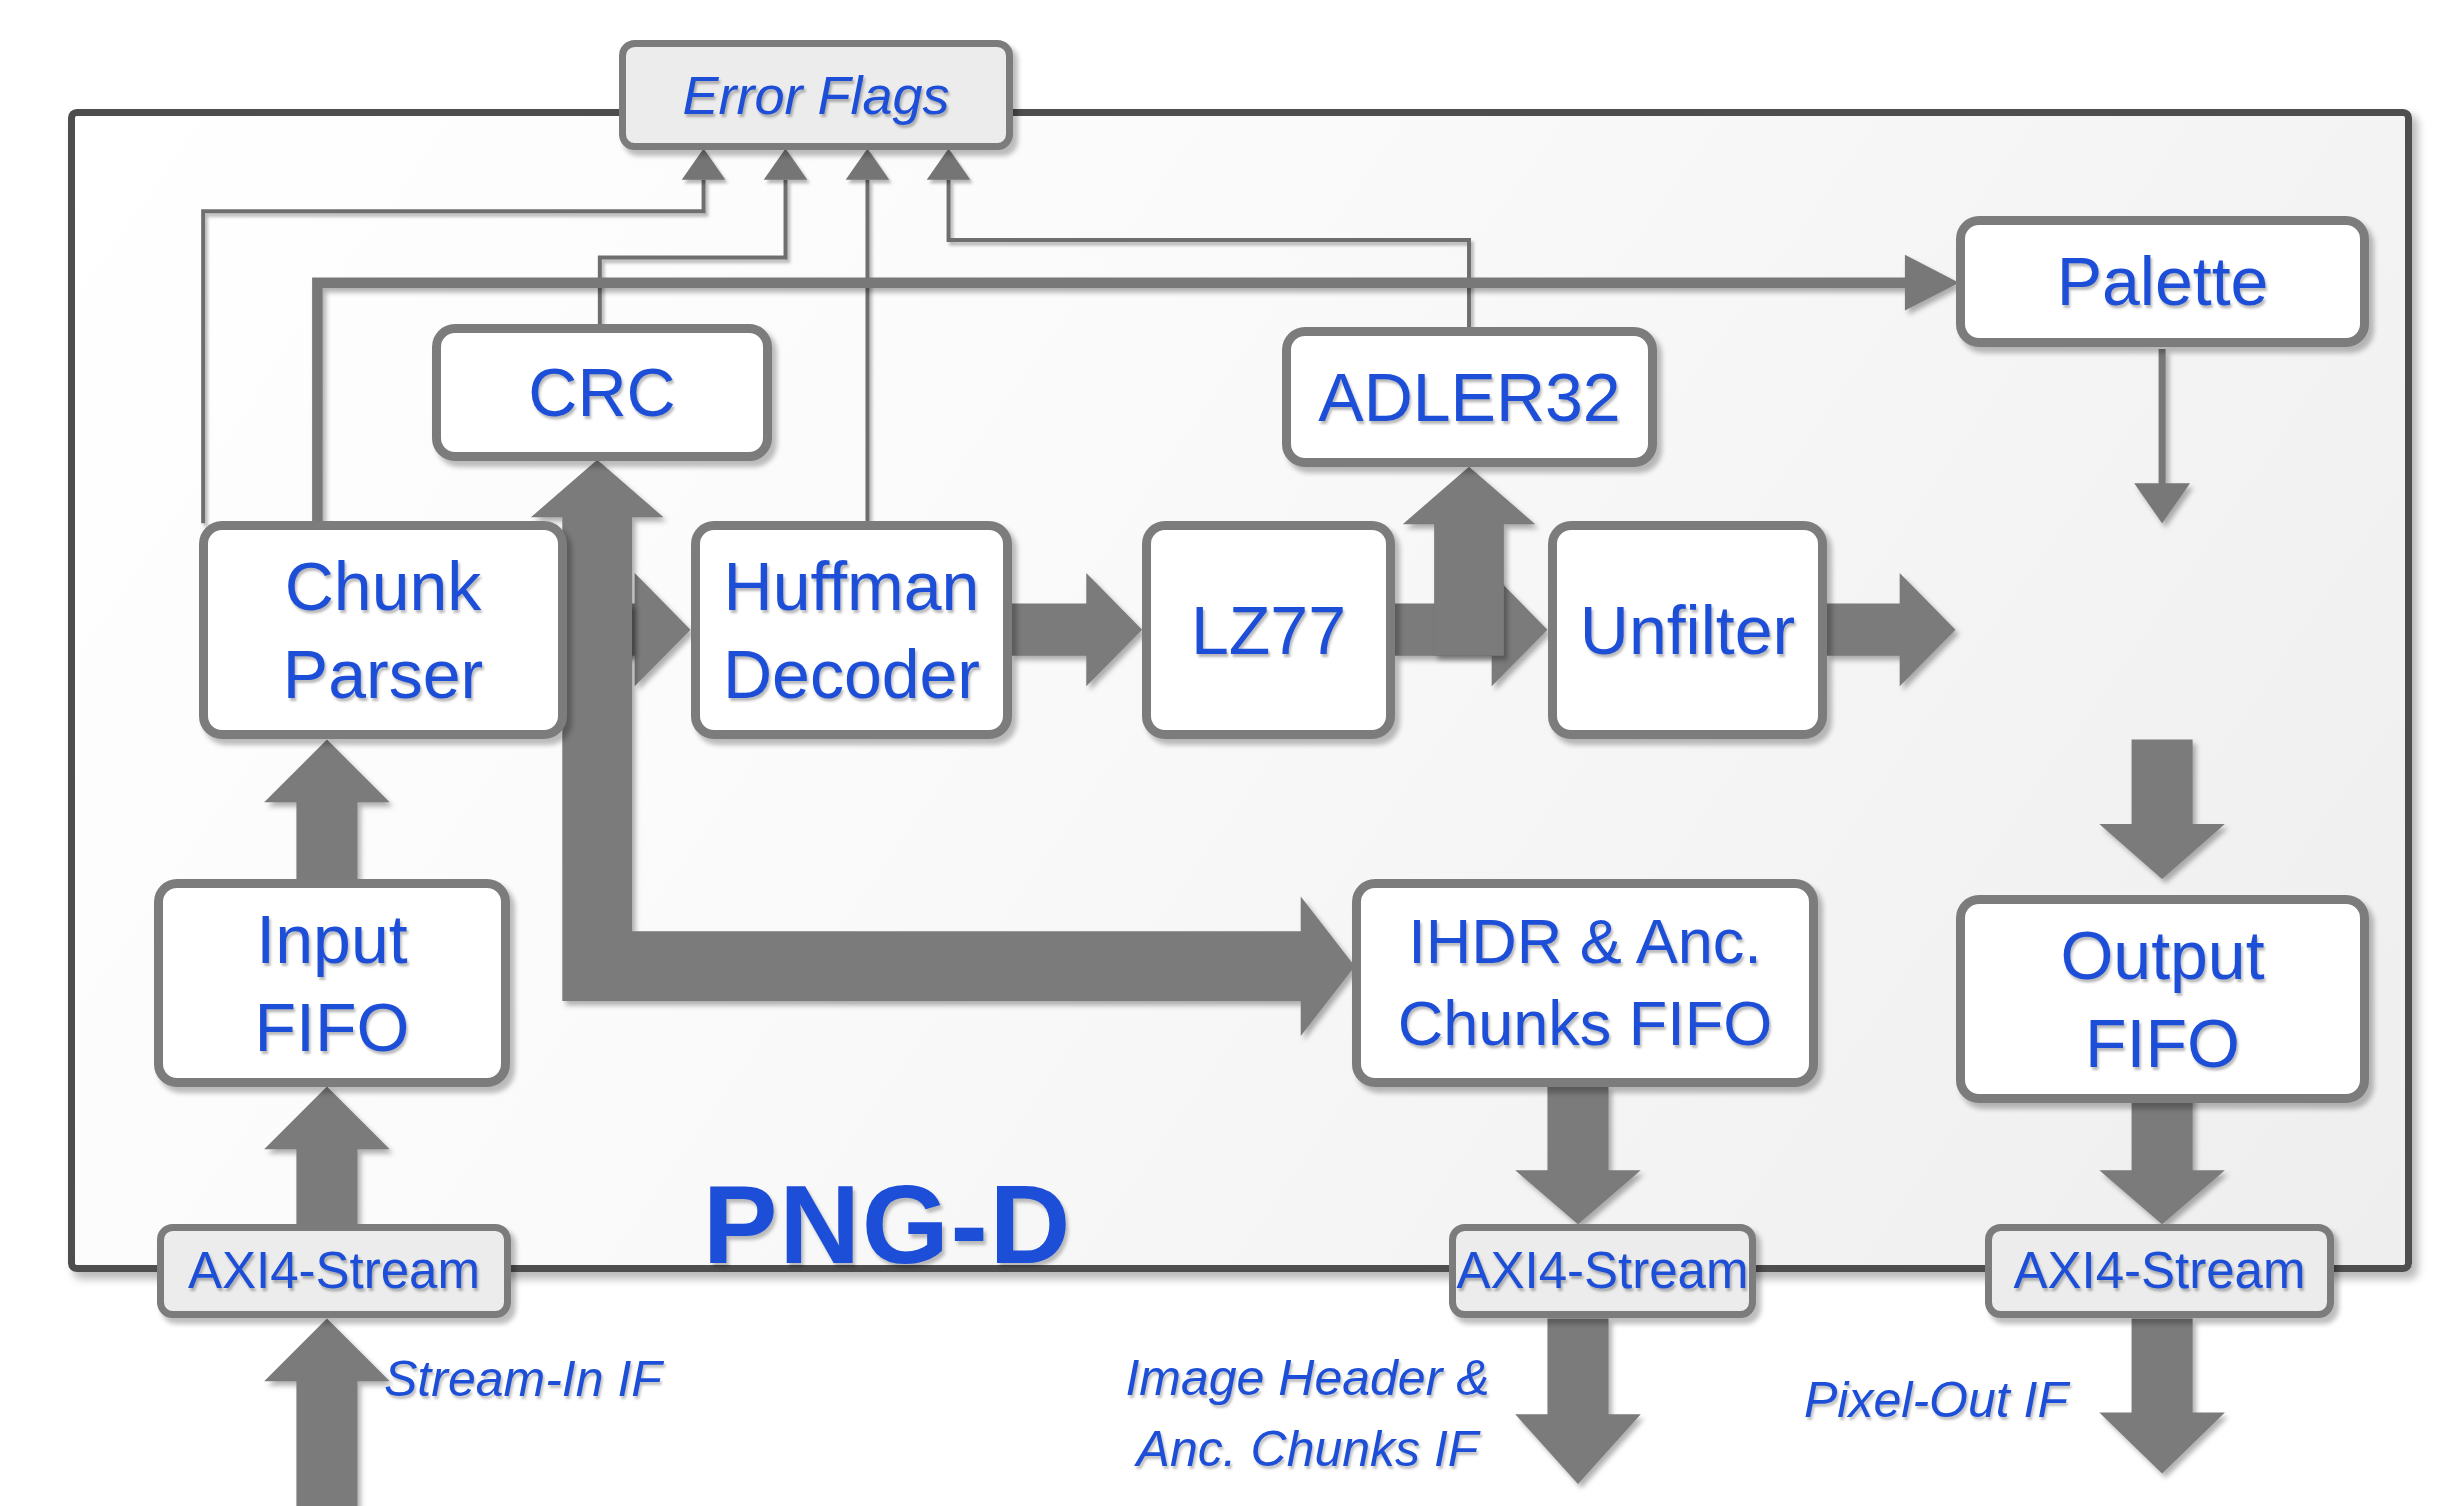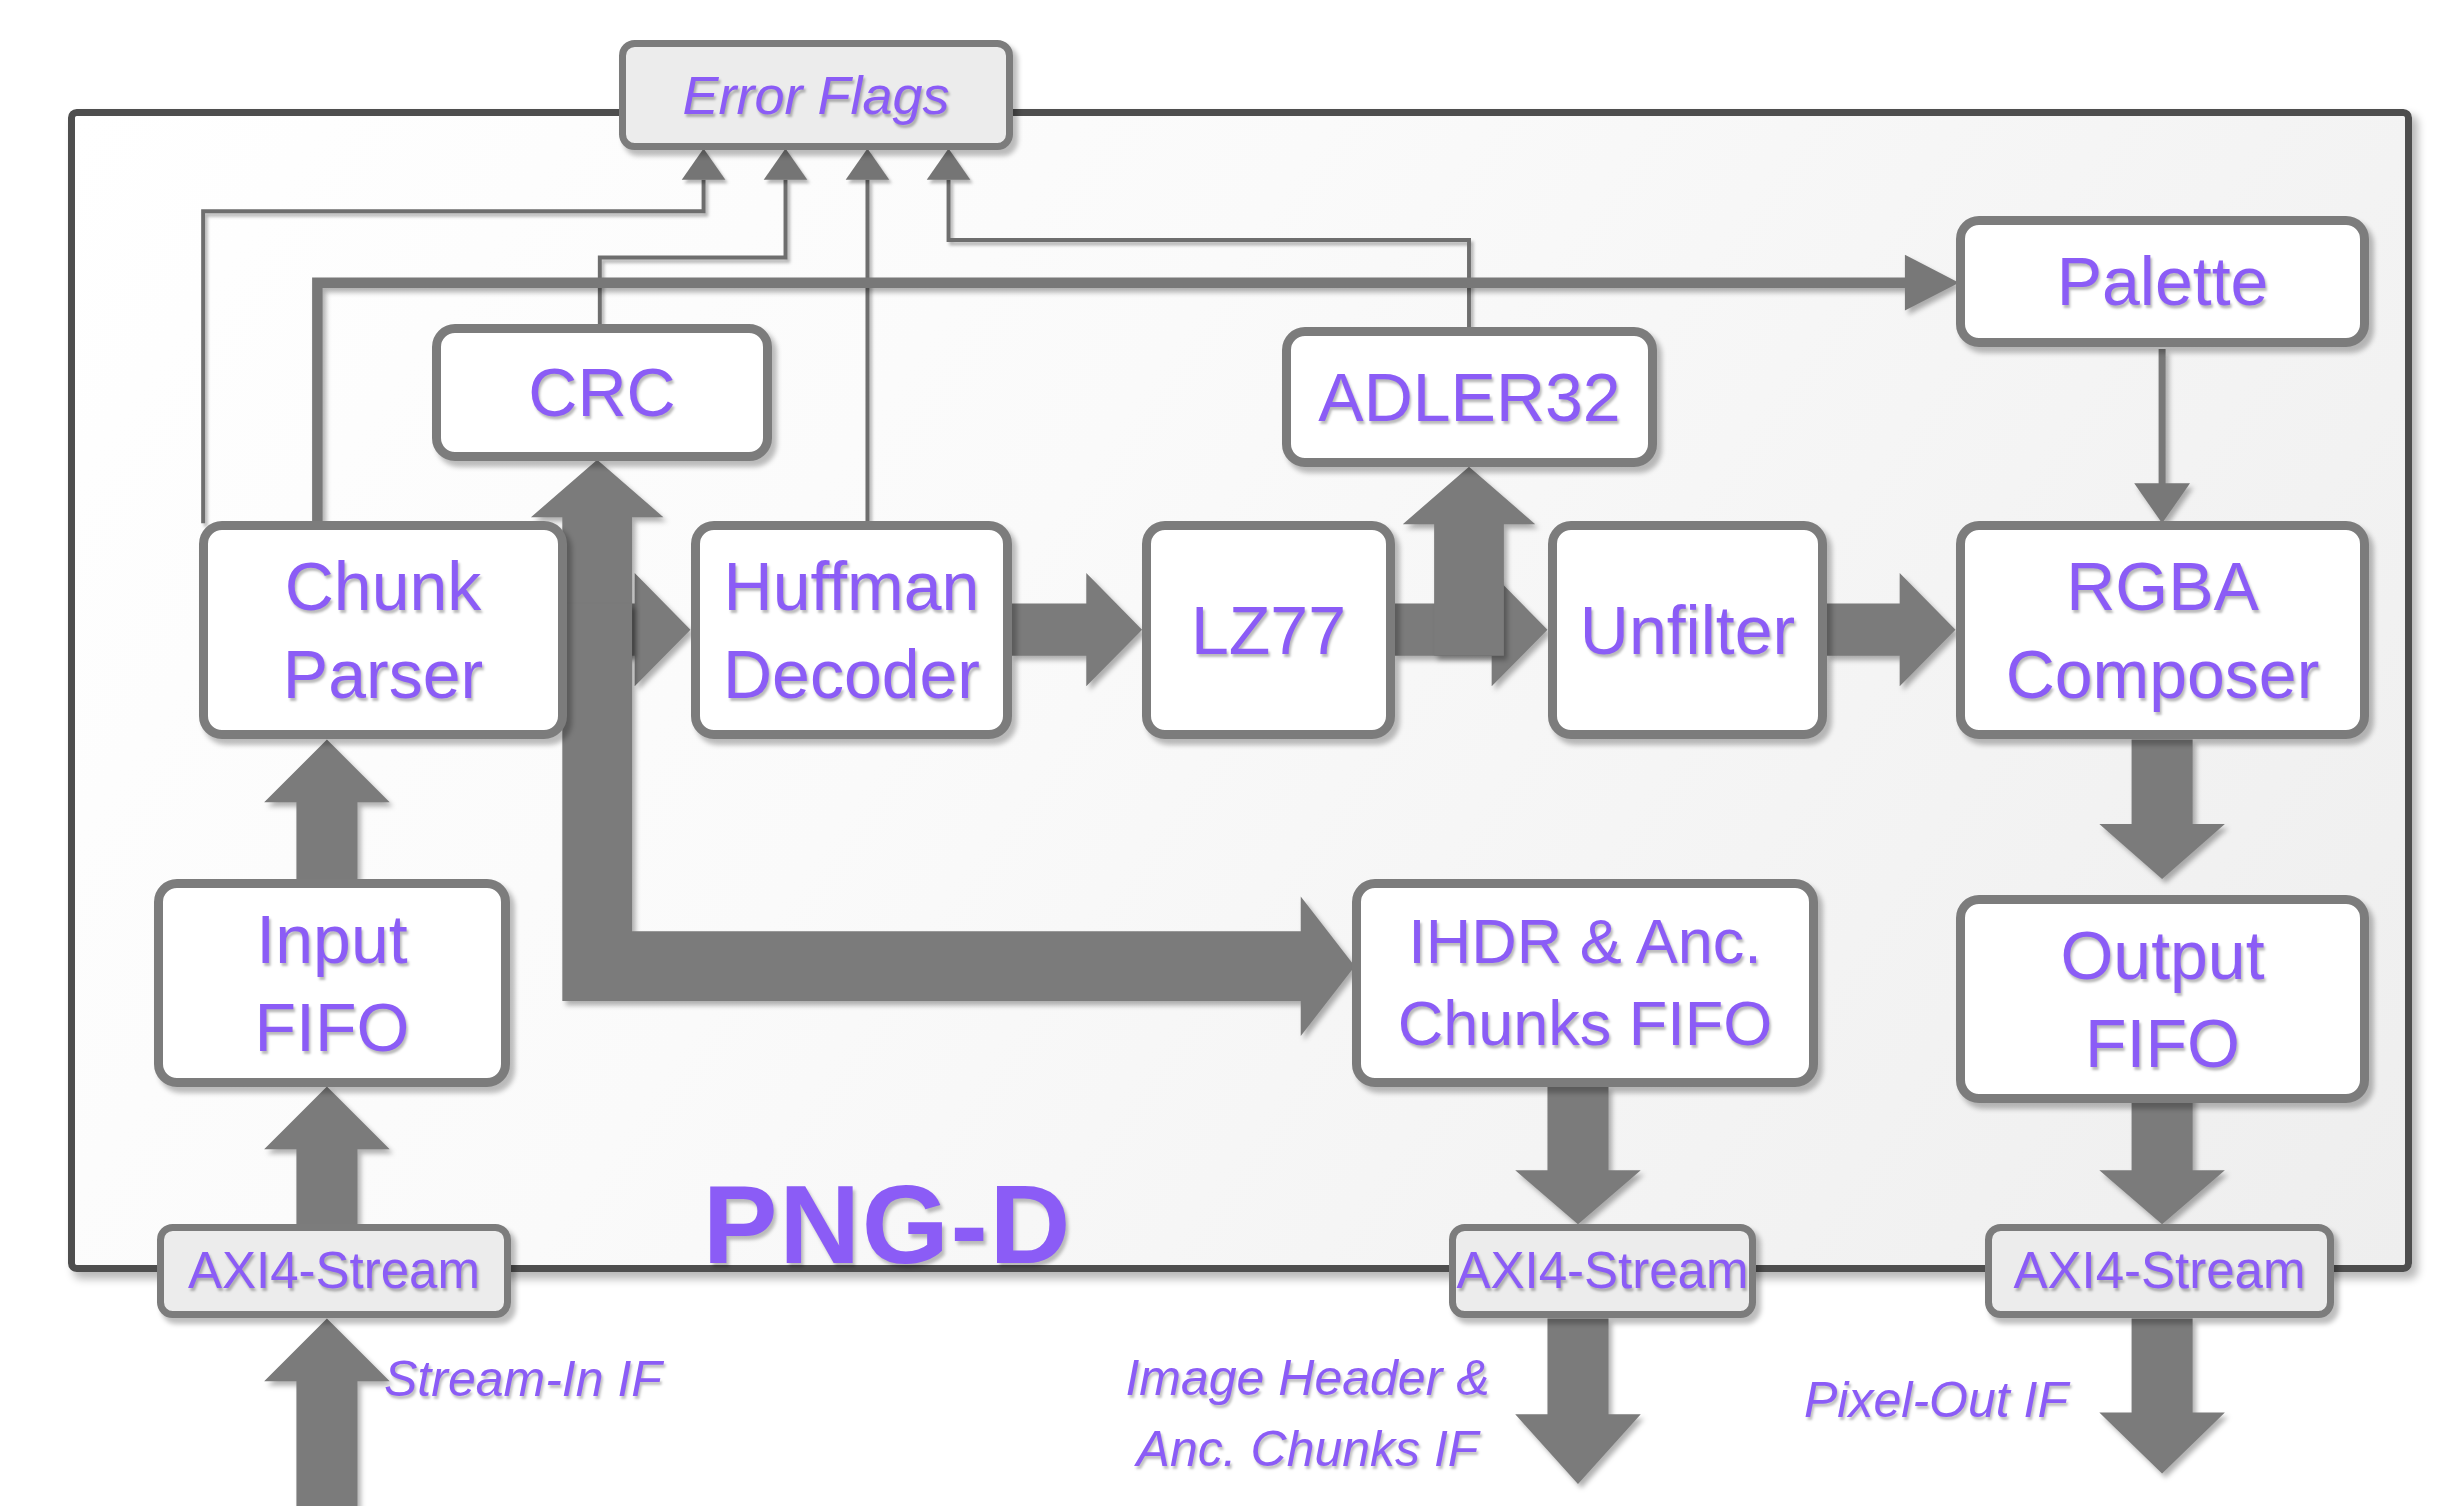--- a/index.html
+++ b/index.html
@@ -1,21 +1,21 @@
 <!DOCTYPE html>
 <html style="font-size:14px"><head>
 <meta charset="utf-8">
 <style>
   html,body{margin:0;padding:0;background:#ffffff;}
   .canvas{
     position:relative;
     width:2462px;height:1507px;
     background:#ffffff;
     font-family:"Liberation Sans", sans-serif;
-    color:#8b5cf6;
+    color:#1d4ed8;
     overflow:hidden;
   }
   
   .outer-box{
     position:absolute;
     left:68px;top:109px;width:2330px;height:1149px;
     border:7px solid #4e4e4e;
     border-radius:8.7px;
     background:linear-gradient(125deg,#ffffff 0%,#fafafa 40%,#eeeeee 100%);
     box-shadow:5.2px 6.1px 8.7px rgba(0,0,0,0.28);
@@ -154,24 +154,20 @@
   </div>
 
   <div class="block" style="left:1142px;top:521px;width:253px;height:218px;">
     <span class="lbl">LZ77</span>
   </div>
 
   <div class="block" style="left:1548px;top:521px;width:279px;height:218px;border-radius:23px;">
     <span class="lbl">Unfilter</span>
   </div>
 
-  <div class="block" style="left:1956px;top:521px;width:413px;height:218px;">
-    <span class="lbl">RGBA
-Composer</span>
-  </div>
 
   <div class="block" style="left:154px;top:879px;width:356px;height:208px;">
     <span class="lbl">Input
 FIFO</span>
   </div>
 
   <div class="block ihdr" style="left:1352px;top:879px;width:466px;height:208px;">
     <span class="lbl">IHDR &amp; Anc.
 Chunks FIFO</span>
   </div>

